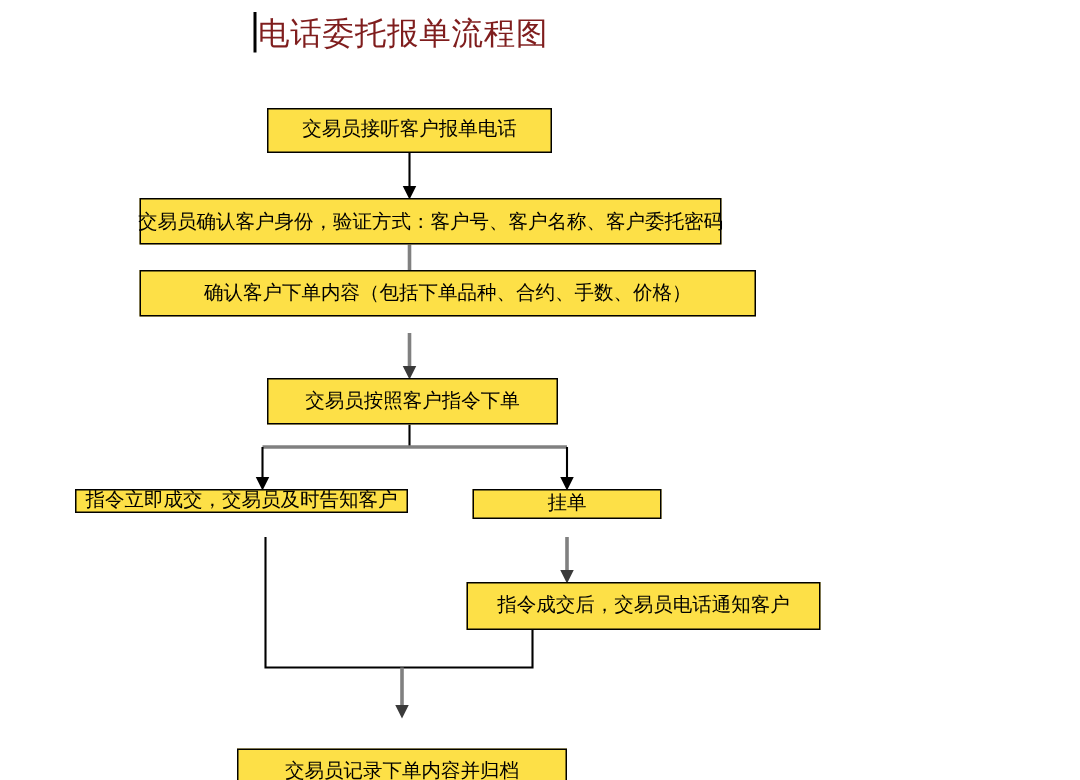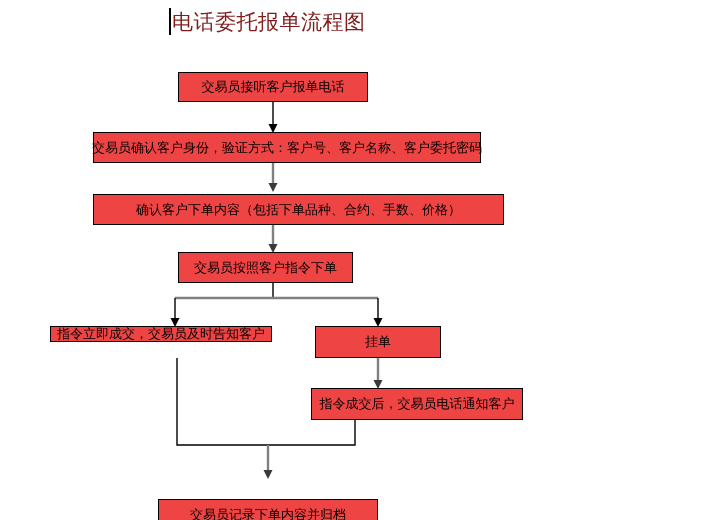--- a/index.html
+++ b/index.html
@@ -36,37 +36,37 @@
     left: 169px;
     top: 8px;
     width: 2px;
     height: 27px;
     background: #000000;
   }
   .node {
     position: absolute;
     box-sizing: border-box;
     border: 1px solid #000000;
-    background: #ef4444;
+    background: #fde047;
     display: flex;
     align-items: center;
     justify-content: center;
     font-size: 13px;
     line-height: 16px;
     white-space: nowrap;
     color: #000000;
   }
   
   #node-1 { left: 178px; top: 72px;  width: 190px; height: 30px; }
   #node-2 { left: 93px;  top: 132px; width: 388px; height: 31px; font-family: Liberation Serif, serif; }
-  #node-3 { left: 93px;  top: 194px; width: 411px; height: 31px; }
-  #node-4 { left: 178px; top: 252px; width: 175px; height: 31px; }
+  #node-3 { left: 93px;  top: 180px; width: 411px; height: 31px; }
+  #node-4 { left: 178px; top: 252px; width: 194px; height: 31px; }
   #node-5 { left: 50px;  top: 326px; width: 222px; height: 16px; }
-  #node-6 { left: 315px; top: 326px; width: 126px; height: 32px; }
-  #node-7 { left: 311px; top: 388px; width: 212px; height: 32px; }
+  #node-6 { left: 315px; top: 326px; width: 126px; height: 20px; }
+  #node-7 { left: 311px; top: 388px; width: 236px; height: 32px; }
   #node-8 { left: 158px; top: 479px; width: 220px; height: 31px; margin-top: 20px; }
 
   svg#wires {
     position: absolute;
     left: 0; top: 0;
     width: 720px;
     height: 520px;
     pointer-events: none;
   }
   .wire { stroke: #000000; stroke-width: 1.4; fill: none; }

